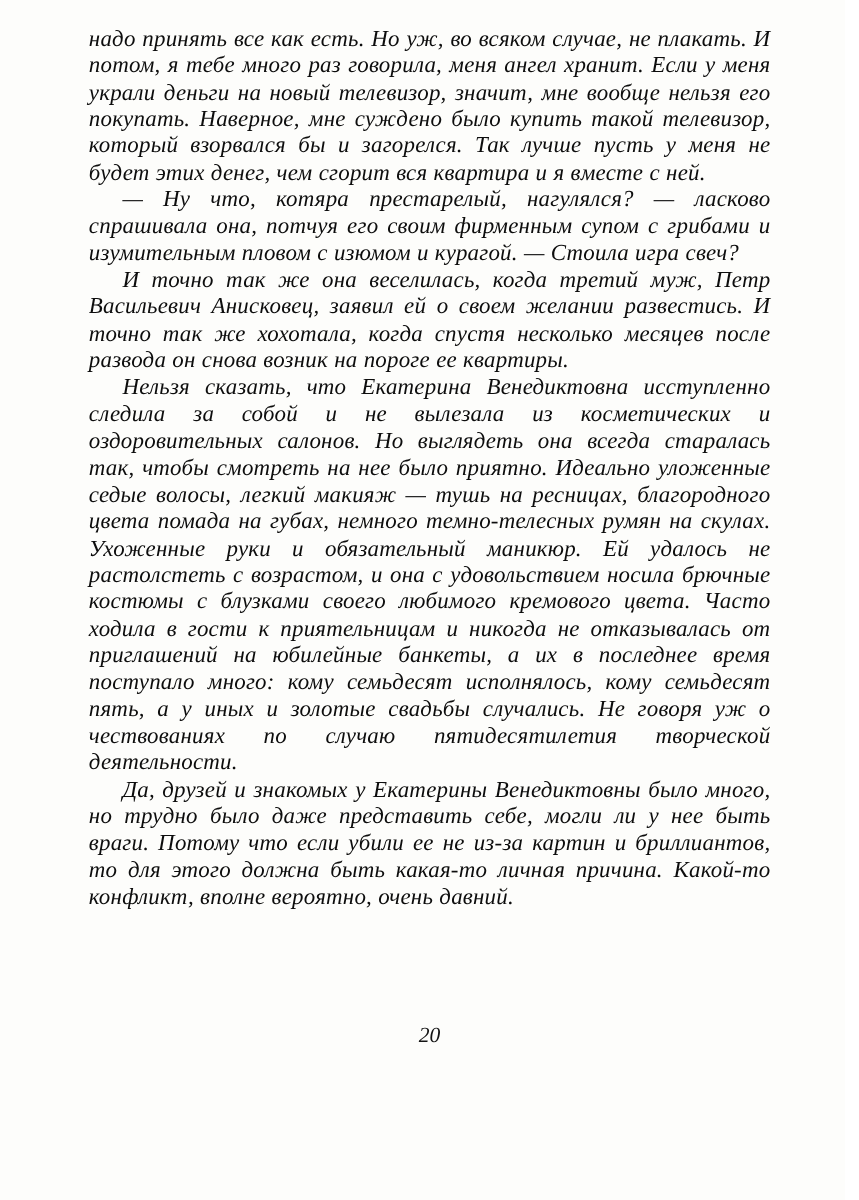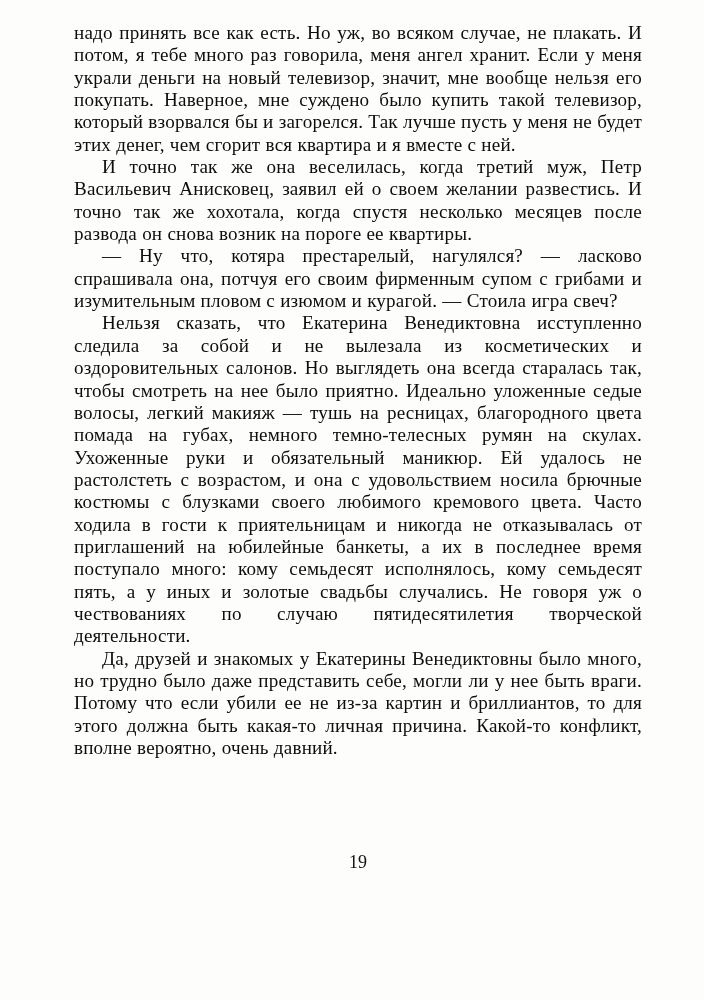--- a/index.html
+++ b/index.html
@@ -12,20 +12,21 @@
     height: 1000px;
     overflow: hidden;
     font-family: "Liberation Serif", "DejaVu Serif", serif;
   }
   .page {
     position: relative;
     width: 704px;
     height: 1000px;
     background: #fdfdfb;
     box-sizing: border-box;
+    font-style: italic;
   }
   .text-column {
     position: absolute;
     left: 74px;
     top: 22px;
     width: 568px;
   }
   .para {
     margin: 0;
     text-align: justify;
@@ -56,21 +57,21 @@
     font-family: "Liberation Serif", "DejaVu Serif", serif;
   }
 </style>
 </head>
 <body>
 
 <div class="page">
 
   <div class="text-column">
     <p class="para continued">надо принять все как есть. Но уж, во всяком случае, не плакать. И потом, я тебе много раз говорила, меня ангел хранит. Если у меня украли деньги на новый телевизор, значит, мне вообще нельзя его покупать. Наверное, мне суждено было купить такой телевизор, который взорвался бы и загорелся. Так лучше пусть у меня не будет этих денег, чем сгорит вся квартира и я вместе с ней.</p>
+    <p class="para">— Ну что, котяра престарелый, нагулялся? — ласково спрашивала она, потчуя его своим фирменным супом с грибами и изумительным пловом с изюмом и курагой. — Стоила игра свеч?</p>
     <p class="para">И точно так же она веселилась, когда третий муж, Петр Васильевич Анисковец, заявил ей о своем желании развестись. И точно так же хохотала, когда спустя несколько месяцев после развода он снова возник на пороге ее квартиры.</p>
-    <p class="para">— Ну что, котяра престарелый, нагулялся? — ласково спрашивала она, потчуя его своим фирменным супом с грибами и изумительным пловом с изюмом и курагой. — Стоила игра свеч?</p>
     <p class="para">Нельзя сказать, что Екатерина Венедиктовна исступленно следила за собой и не вылезала из косметических и оздоровительных салонов. Но выглядеть она всегда старалась так, чтобы смотреть на нее было приятно. Идеально уложенные седые волосы, легкий макияж — тушь на ресницах, благородного цвета помада на губах, немного темно-телесных румян на скулах. Ухоженные руки и обязательный маникюр. Ей удалось не растолстеть с возрастом, и она с удовольствием носила брючные костюмы с блузками своего любимого кремового цвета. Часто ходила в гости к приятельницам и никогда не отказывалась от приглашений на юбилейные банкеты, а их в последнее время поступало много: кому семьдесят исполнялось, кому семьдесят пять, а у иных и золотые свадьбы случались. Не говоря уж о чествованиях по случаю пятидесятилетия творческой деятельности.</p>
     <p class="para">Да, друзей и знакомых у Екатерины Венедиктовны было много, но трудно было даже представить себе, могли ли у нее быть враги. Потому что если убили ее не из-за картин и бриллиантов, то для этого должна быть какая-то личная причина. Какой-то конфликт, вполне вероятно, очень давний.</p>
   </div>
 
-  <div class="page-number">19</div>
+  <div class="page-number">20</div>
 
 </div>
 
 </body></html>

